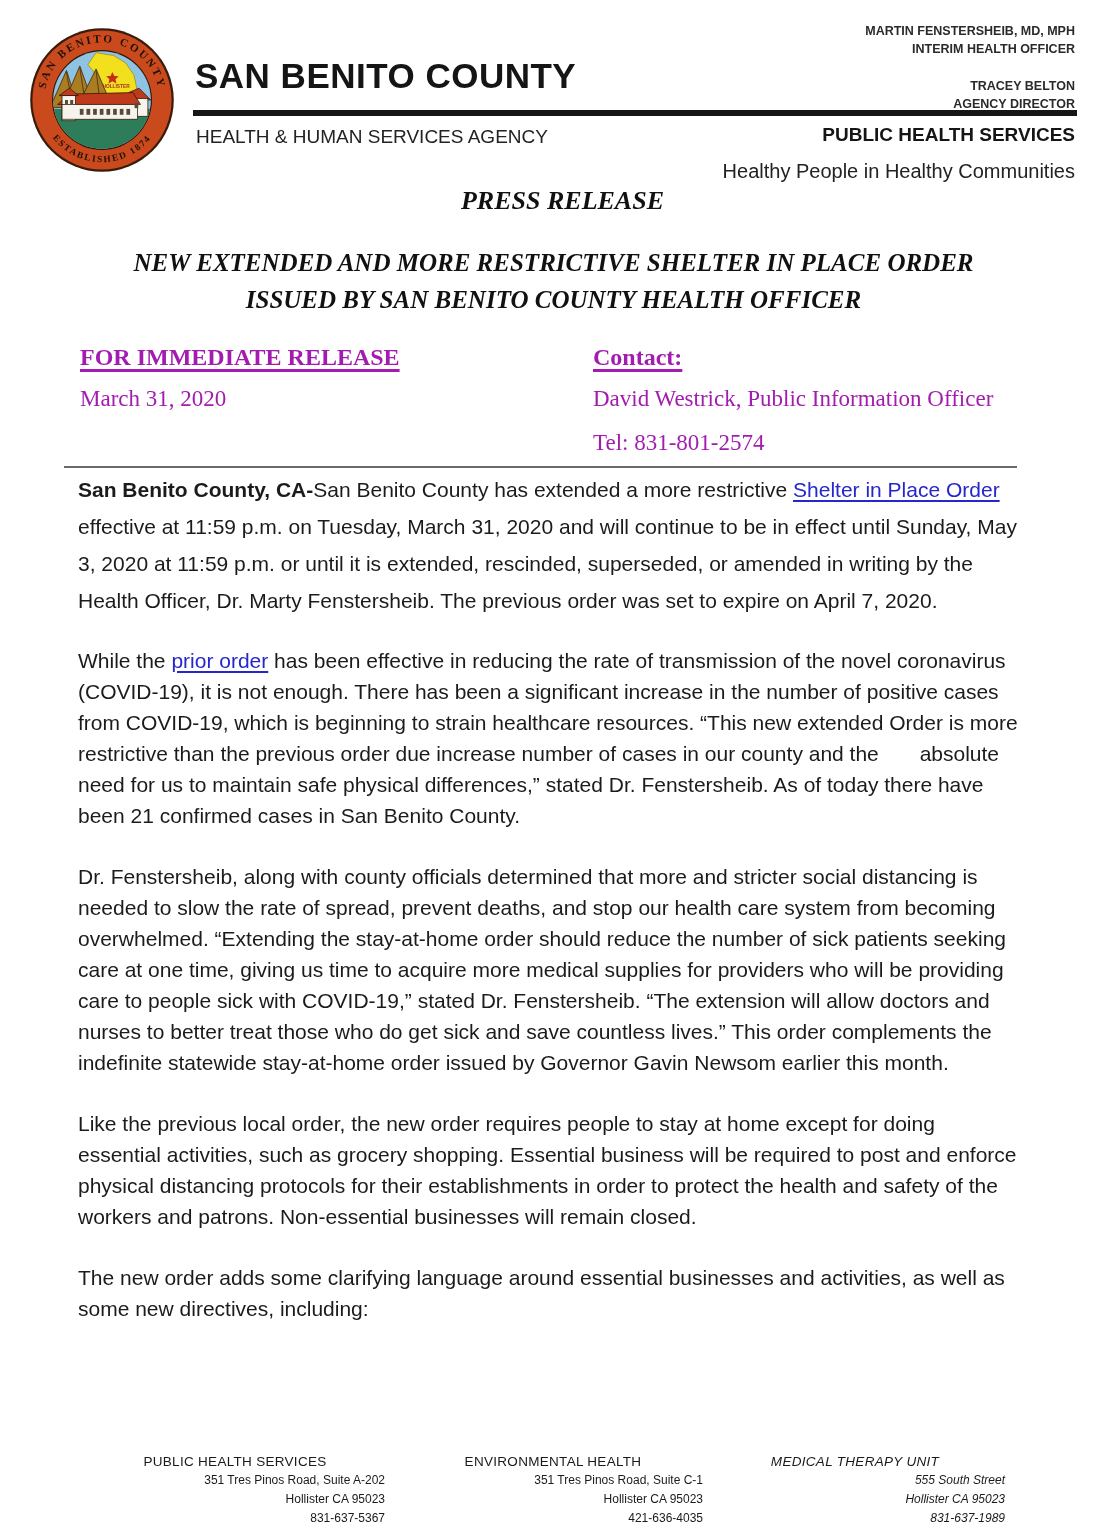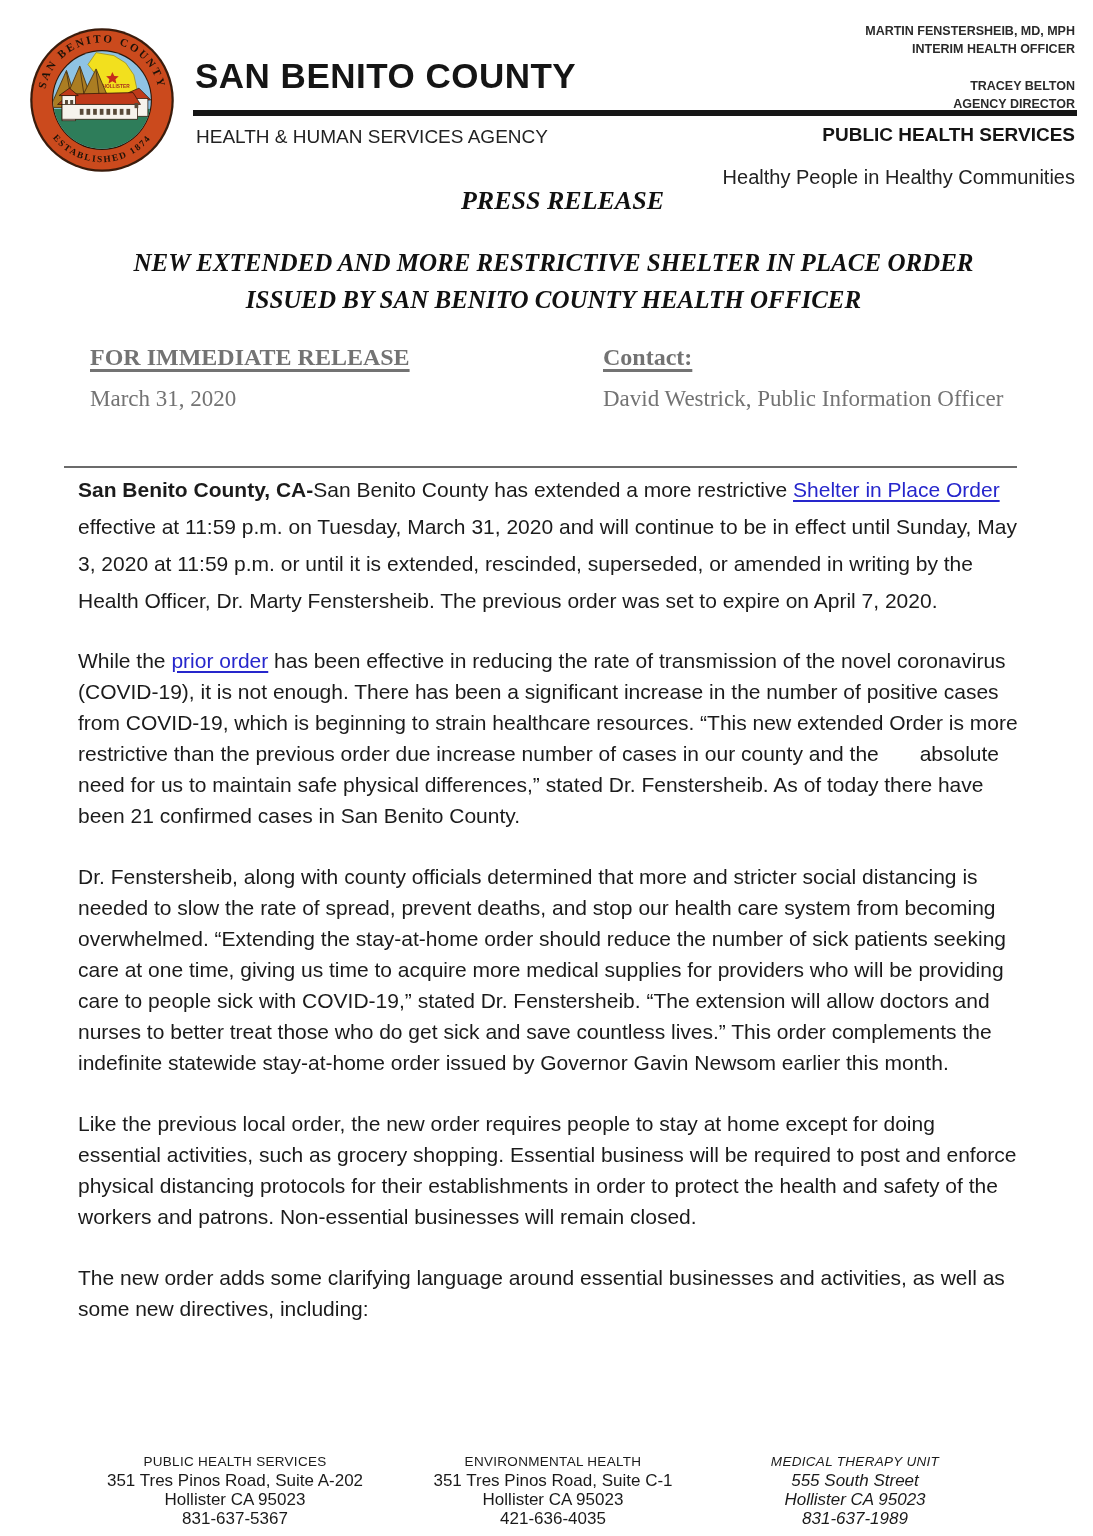--- a/index.html
+++ b/index.html
@@ -31,38 +31,38 @@
   .officials {
     position: absolute; right: 18px; top: 22px;
     text-align: right; font-size: 12.5px; font-weight: bold; color: #2a2a2a;
     line-height: 18px;
   }
   .officials .official { margin-bottom: 19px; }
   .dept-block {
     position: absolute; right: 18px; top: 124px; text-align: right;
   }
   .dept-title { font-weight: bold; font-size: 19px; color: #151515; }
-  .dept-tagline { font-size: 20px; color: #222; margin-top: 20px; }
+  .dept-tagline { font-size: 20px; color: #222; margin-top: 14px; }
 
   
   .press-release-label {
     position: absolute; left: 0; top: 186px; width: 100%;
     text-align: center;
     font-family: "Liberation Serif", serif;
     font-weight: bold; font-style: italic; font-size: 26px; color: #111; padding-left: 32px;
   }
   .doc-title {
     position: absolute; left: 7px; top: 244px; width: 100%;
     text-align: center; line-height: 37px;
     font-family: "Liberation Serif", serif;
     font-weight: bold; font-style: italic; font-size: 25px; color: #111;
   }
   .release-col {
     position: absolute; top: 344px;
-    font-family: "Liberation Serif", serif; font-size: 23px; color: #737373; margin-left: 10px;
+    font-family: "Liberation Serif", serif; font-size: 23px; color: #a21caf;
   }
   .release-col.left { left: 80px; }
   .release-col.right { left: 593px; }
   .release-label {
     font-weight: bold; font-size: 24px;
     text-decoration: underline; text-decoration-thickness: 2.5px; text-underline-offset: 4px;
   }
   .release-line { margin-top: 11px; line-height: 33px; }
 
   .divider {
@@ -81,21 +81,21 @@
   .lead-bold { font-weight: bold; }
   a.doclink { color: #2626cc; text-decoration: underline; text-underline-offset: 3px; cursor: pointer; }
   .u-word { text-underline-offset: 3px; margin-left: 35px; }
 
   
   .footer-col {
     position: absolute; top: 1452px; width: 300px;
     text-align: center; color: #1a1a1a; line-height: 19px;
   }
   .footer-col .f-title { font-size: 13.5px; letter-spacing: 0.3px; }
-  .footer-col .f-line { font-size: 17px; }
+  .footer-col .f-line { font-size: 12px; text-align: right; }
   .footer-col.c1 { left: 85px; }
   .footer-col.c2 { left: 403px; }
   .footer-col.c3 { left: 705px; font-style: italic; }
 </style>
 </head>
 <body>
 
 <div class="page">
 
   <svg class="seal" viewBox="0 0 200 200" aria-hidden="true">
@@ -183,20 +183,21 @@
   </div>
 
   <div class="release-col left">
     <div class="release-label">FOR IMMEDIATE RELEASE</div>
     <div class="release-line">March 31, 2020</div>
   </div>
 
   <div class="release-col right">
     <div class="release-label">Contact:</div>
     <div class="release-line">David Westrick, Public Information Officer</div>
+    <div class="release-line">Tel:  831-801-2574</div>
   </div>
 
   <div class="divider"></div>
 
   <div class="body-text">
     <p class="para-first"><span class="lead-bold">San Benito County, CA-</span><span>San Benito County has extended a more restrictive </span><a class="doclink" href="#">Shelter in Place Order</a><span> effective at 11:59 p.m. on Tuesday, March 31, 2020 and will continue to be in effect until Sunday, May 3, 2020 at 11:59 p.m. or until it is extended, rescinded, superseded, or amended in writing by the Health Officer, Dr. Marty Fenstersheib. The previous order was set to expire on April 7, 2020.</span></p>
 
     <p class="para"><span>While the </span><a class="doclink" href="#">prior order</a><span> has been effective in reducing the rate of transmission of the novel coronavirus (COVID-19), it is not enough. There has been a significant increase in the number of positive cases from COVID-19, which is beginning to strain healthcare resources. “This new extended Order is more restrictive than the previous order due increase number of cases in our county and the </span><span class="u-word">absolut</span><span>e need for us to maintain safe physical differences,” stated Dr. Fenstersheib.  As of today there have been 21 confirmed cases in San Benito County.</span></p>
 
     <p class="para">Dr. Fenstersheib, along with county officials determined that more and stricter social distancing is needed to slow the rate of spread, prevent deaths, and stop our health care system from becoming overwhelmed.  “Extending the stay-at-home order should reduce the number of sick patients seeking care at one time, giving us time to acquire more medical supplies for providers who will be providing care to people sick with COVID-19,” stated Dr. Fenstersheib.  “The extension will allow doctors and nurses to better treat those who do get sick and save countless lives.” This order complements the indefinite statewide stay-at-home order issued by Governor Gavin Newsom earlier this month.</p>

